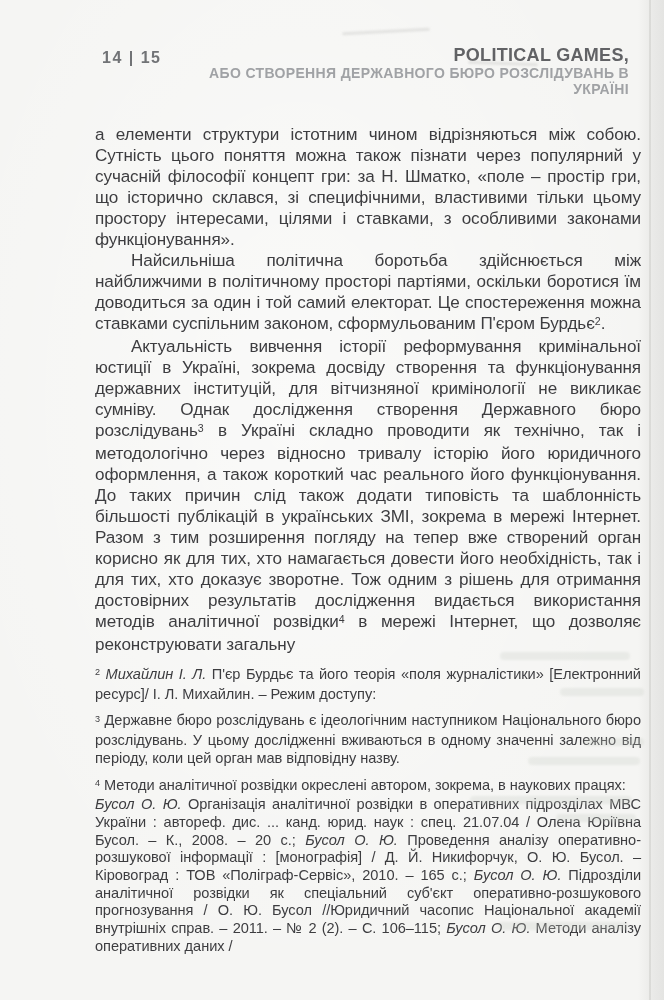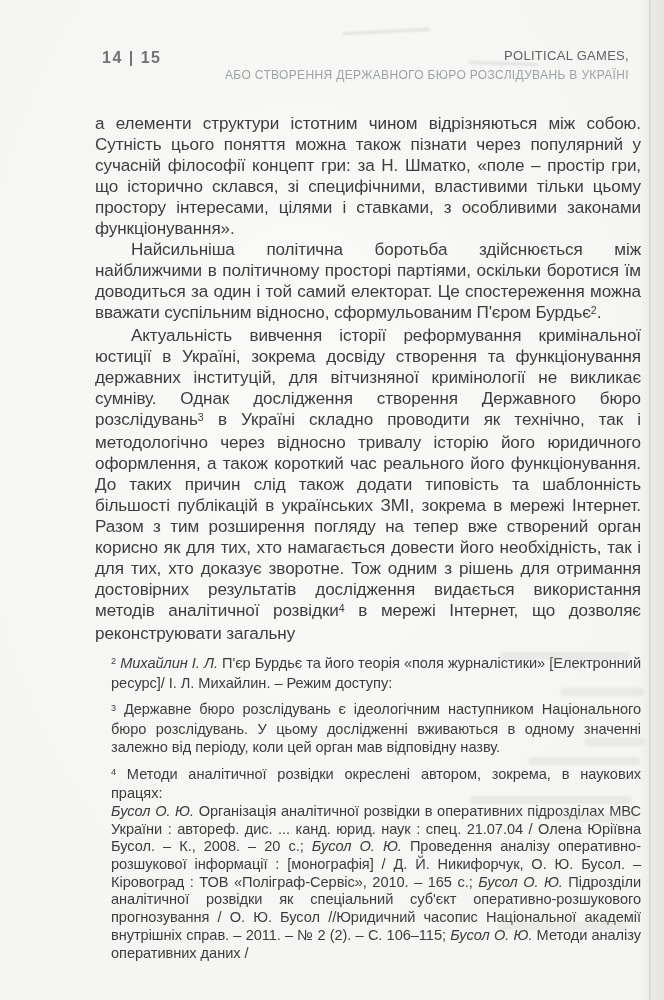--- a/index.html
+++ b/index.html
@@ -14,37 +14,37 @@
     overflow:hidden;
   }
   .col{position:absolute;left:95px;top:46px;width:546px;}
   
   .header{display:flex;justify-content:space-between;align-items:flex-start;}
   .pagenum{
     font-weight:bold;font-size:16px;letter-spacing:1.5px;
     color:var(--page-number,#717376);padding:3px 0 0 7px;white-space:nowrap;
   }
   .htitles{text-align:right;padding-right:12px;}
-  .ht1{font-weight:normal;font-size:13px;line-height:19px;letter-spacing:.3px;color:var(--header-strong,#616265);}
-  .ht2{font-weight:400;font-size:12px;line-height:21px;letter-spacing:.35px;color:var(--header-muted,#a0a2a5);}
+  .ht1{font-weight:bold;font-size:18px;line-height:19px;letter-spacing:.3px;color:var(--header-strong,#616265);}
+  .ht2{font-weight:700;font-size:14px;line-height:16px;letter-spacing:.35px;color:var(--header-muted,#a0a2a5);}
   
   .bodytext{margin-top:27px;font-size:17.1px;line-height:21px;text-align:justify;letter-spacing:-.1px;}
   .para{margin:0;}
   .para.ind{text-indent:36px;}
   .sup{font-size:62%;position:relative;top:-.42em;letter-spacing:0;}
   .it{font-style:italic;}
   .ul{
     text-decoration-thickness:1.8px;
     text-underline-offset:3.5px;
     text-decoration-color:#55555a;
     text-decoration-skip-ink:none;
   }
   
   .fns{margin-top:11px;font-size:14.6px;line-height:17.7px;text-align:justify;letter-spacing:-.05px;}
-  .fn{margin:0 0 9px 16px;}
+  .fn{margin:0 0 9px 0;}
   .url{word-break:break-all;}
   
   .bleed{position:absolute;height:8px;border-radius:4px;background:#c9cec6;opacity:.28;filter:blur(1.3px);}
   .smudge{position:absolute;height:3px;border-radius:2px;background:#d2d2d0;opacity:.55;filter:blur(.8px);}
   .edge-shadow{
     position:absolute;top:0;right:0;width:26px;height:100%;
     background:linear-gradient(to right, rgba(0,0,0,0), rgba(80,80,78,.07) 60%, rgba(80,80,78,.10));
   }
   .edge-line{position:absolute;top:0;right:13px;width:2px;height:100%;background:rgba(120,120,116,.14);}
 </style>
@@ -58,21 +58,21 @@
     <div class="header">
       <span class="pagenum">14 | 15</span>
       <div class="htitles">
         <div class="ht1">POLITICAL GAMES,</div>
         <div class="ht2">АБО СТВОРЕННЯ ДЕРЖАВНОГО БЮРО РОЗСЛІДУВАНЬ В УКРАЇНІ</div>
       </div>
     </div>
 
     <div class="bodytext">
         <p class="para"><span>а елементи структури істотним чином відрізняються між собою. Сутність цього поняття можна також пізнати через популярний у сучасній філософії концепт гри: за Н. Шматко, «поле – простір гри, що історично склався, зі специфічними, властивими тільки цьому простору інтересами, цілями і ставками, з особливими законами функціонування».</span></p>
-        <p class="para ind"><span>Найсильніша політична боротьба здійснюється між найближчими в політичному просторі партіями, оскільки боротися їм доводиться за один і той самий електорат. Це спостереження можна вважати суспільним відносно, сформульованим П'єром Бурдьє</span><span class="sup">2</span><span>.</span></p>
+        <p class="para ind"><span>Найсильніша політична боротьба здійснюється між найближчими в політичному просторі партіями, оскільки боротися їм доводиться за один і той самий електорат. Це спостереження можна ставками суспільним законом, сформульованим П'єром Бурдьє</span><span class="sup">2</span><span>.</span></p>
         <p class="para ind"><span>Актуальність вивчення історії реформування кримінальної юстиції в Україні, зокрема досвіду створення та функціонування державних інституцій, для вітчизняної кримінології не викликає сумніву. Однак дослідження створення Державного бюро розслідувань</span><span class="sup">3</span><span> в Україні складно проводити як технічно, так і методологічно через відносно тривалу історію його юридичного оформлення, а також короткий час реального його функціонування. До таких причин слід також додати типовість та шаблонність більшості публікацій в українських ЗМІ, зокрема в мережі Інтернет. Разом з тим розширення погляду на тепер вже створений орган корисно як для тих, хто намагається довести його необхідність, так і для тих, хто доказує зворотне. Тож одним з рішень для отримання достовірних результатів дослідження видається використання методів аналітичної </span><span class="ul">розвідки</span><span class="sup ul">4</span><span class="ul"> в мере</span><span>жі Інтернет, що дозволяє реконструювати загальну</span></p>
       </div>
 
     <div class="fns">
         <p class="fn"><span class="sup">2</span><span> </span><span class="it">Михайлин І. Л.</span><span> П'єр Бурдьє та його теорія «поля журналістики» [Електронний ресурс]/ І. Л. Михайлин. – Режим доступу:</span><br></p>
         <p class="fn"><span class="sup">3</span><span> Державне бюро розслідувань є ідеологічним наступником Національного бюро розслідувань. У цьому дослідженні вживаються в одному значенні залежно від періоду, коли цей орган мав відповідну назву.</span></p>
         <p class="fn"><span class="sup">4</span><span> Методи аналітичної розвідки окреслені автором, зокрема, в наукових працях:</span><br><span class="it">Бусол О. Ю.</span><span> Організація аналітичної розвідки в оперативних підрозділах МВС України : автореф. дис. ... канд. юрид. наук : спец. 21.07.04 / Олена Юріївна Бусол. – К., 2008. – 20 с.; </span><span class="it">Бусол О. Ю.</span><span> Проведення аналізу оперативно-розшукової інформації : [монографія] / Д. Й. Никифорчук, О. Ю. Бусол. – Кіровоград : ТОВ «Поліграф-Сервіс», 2010. – 165 с.; </span><span class="it">Бусол О. Ю.</span><span> Підрозділи аналітичної розвідки як спеціальний суб'єкт оперативно-розшукового прогнозування / О. Ю. Бусол //Юридичний часопис Національної академії внутрішніх справ. – 2011. – № 2 (2). – С. 106–115; </span><span class="it">Бусол О. Ю.</span><span> Методи аналізу оперативних даних /</span></p>
       </div>
 
   </div>

